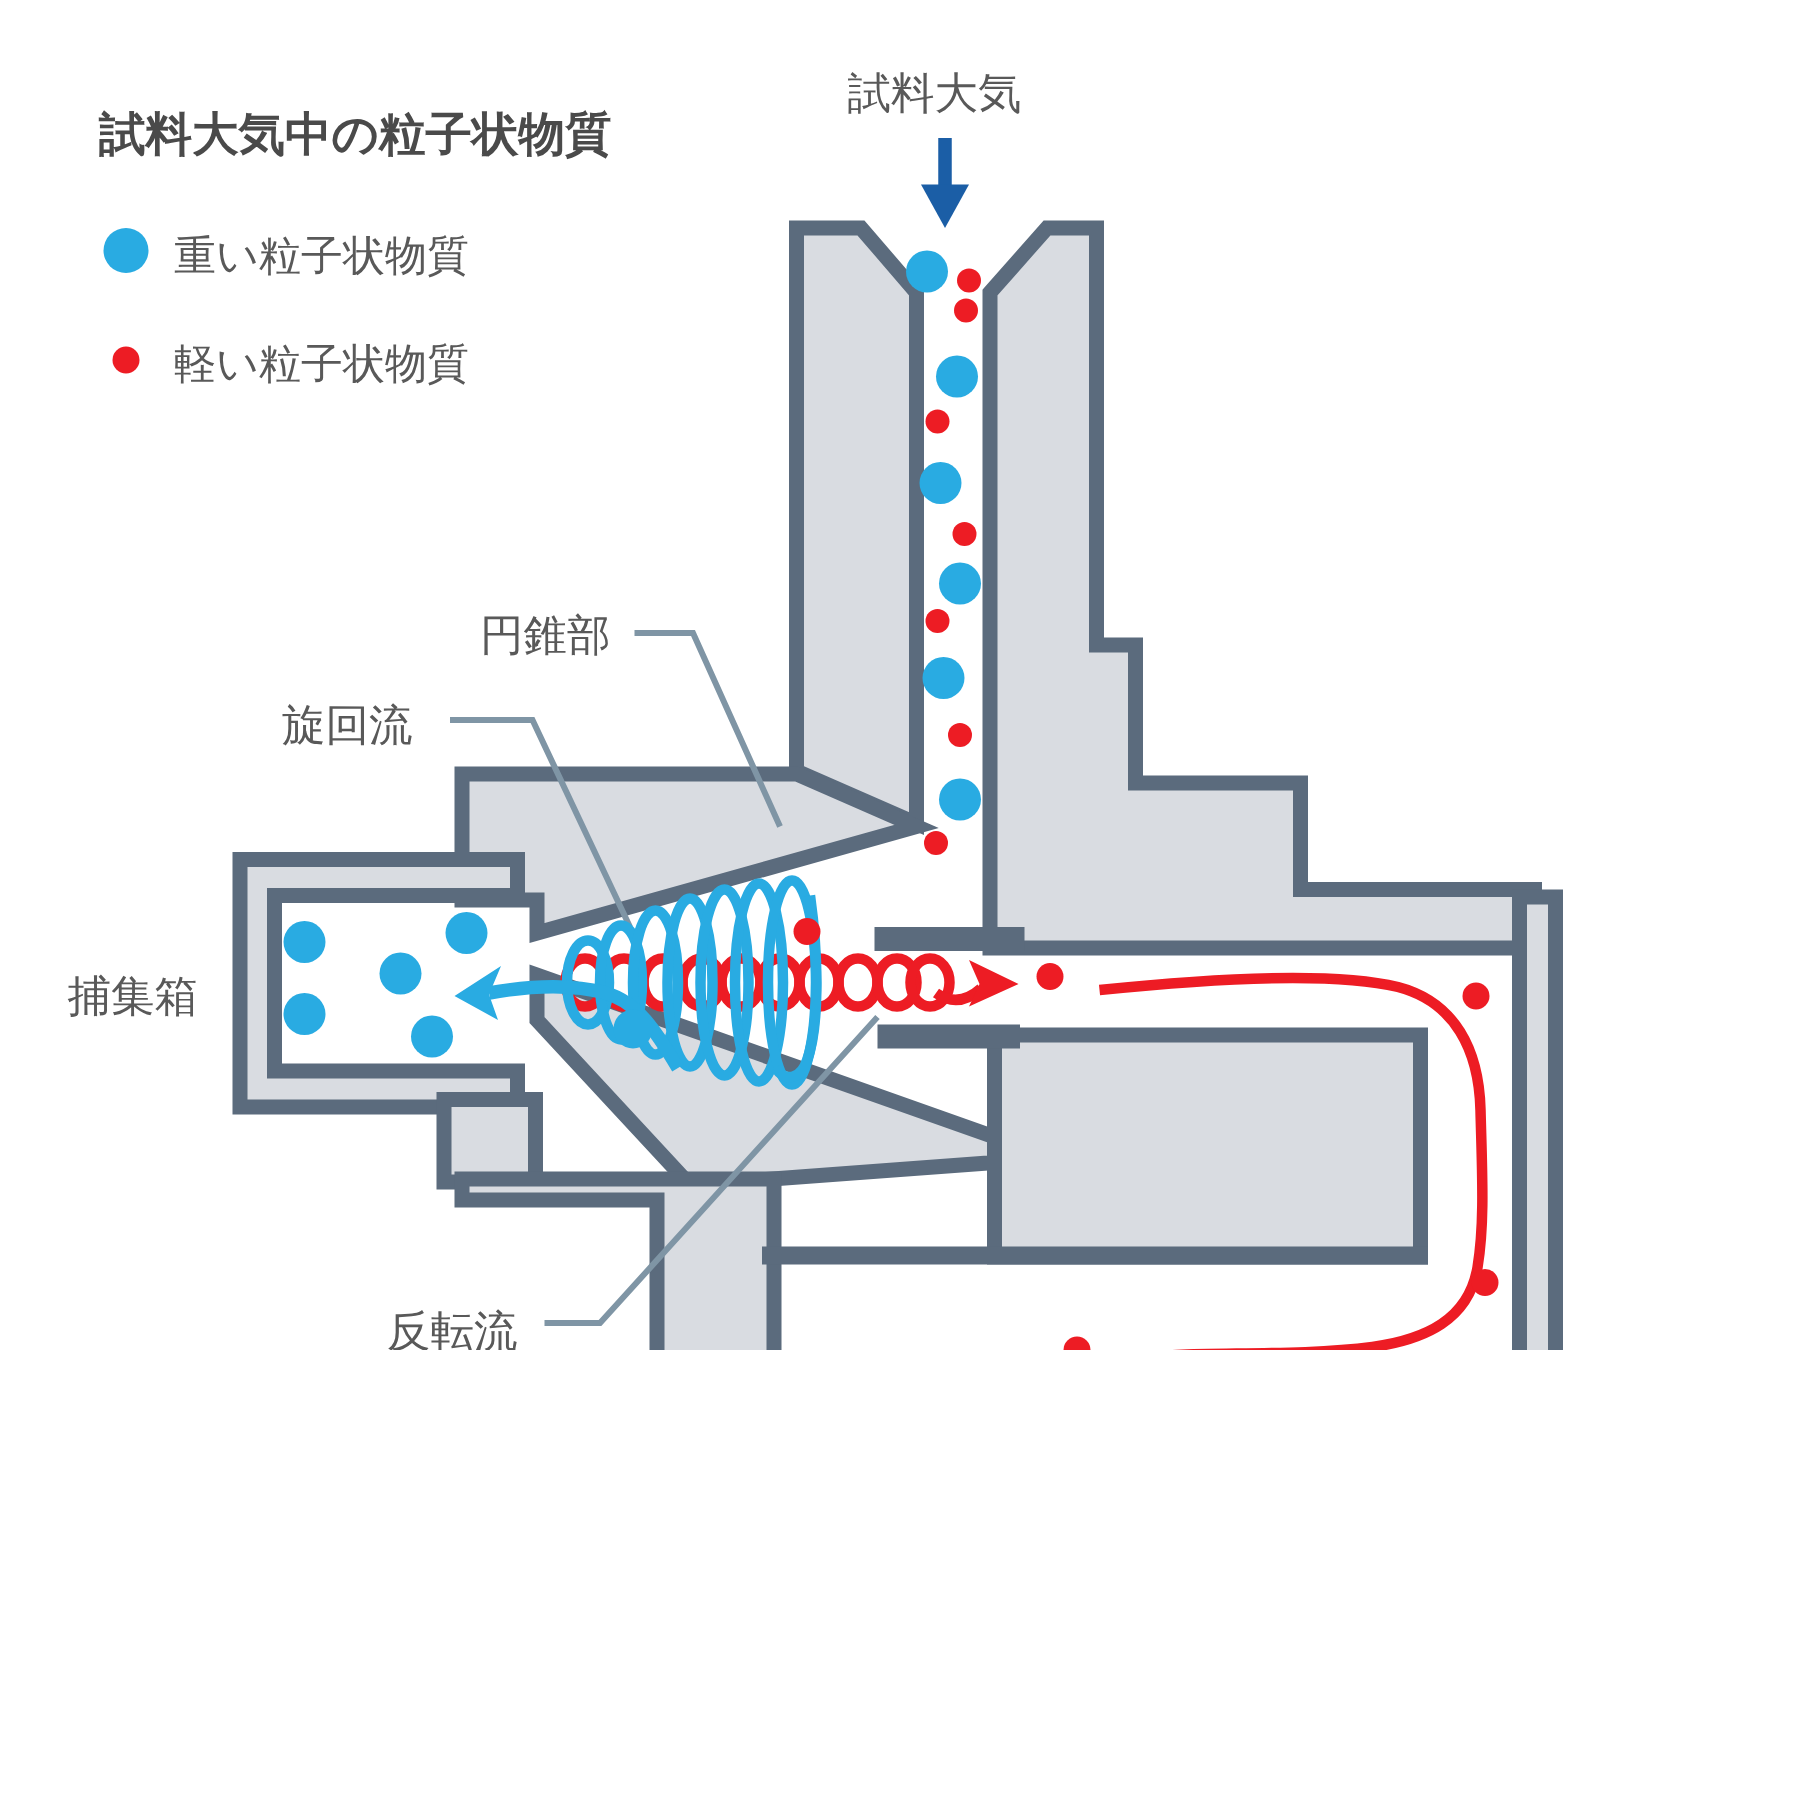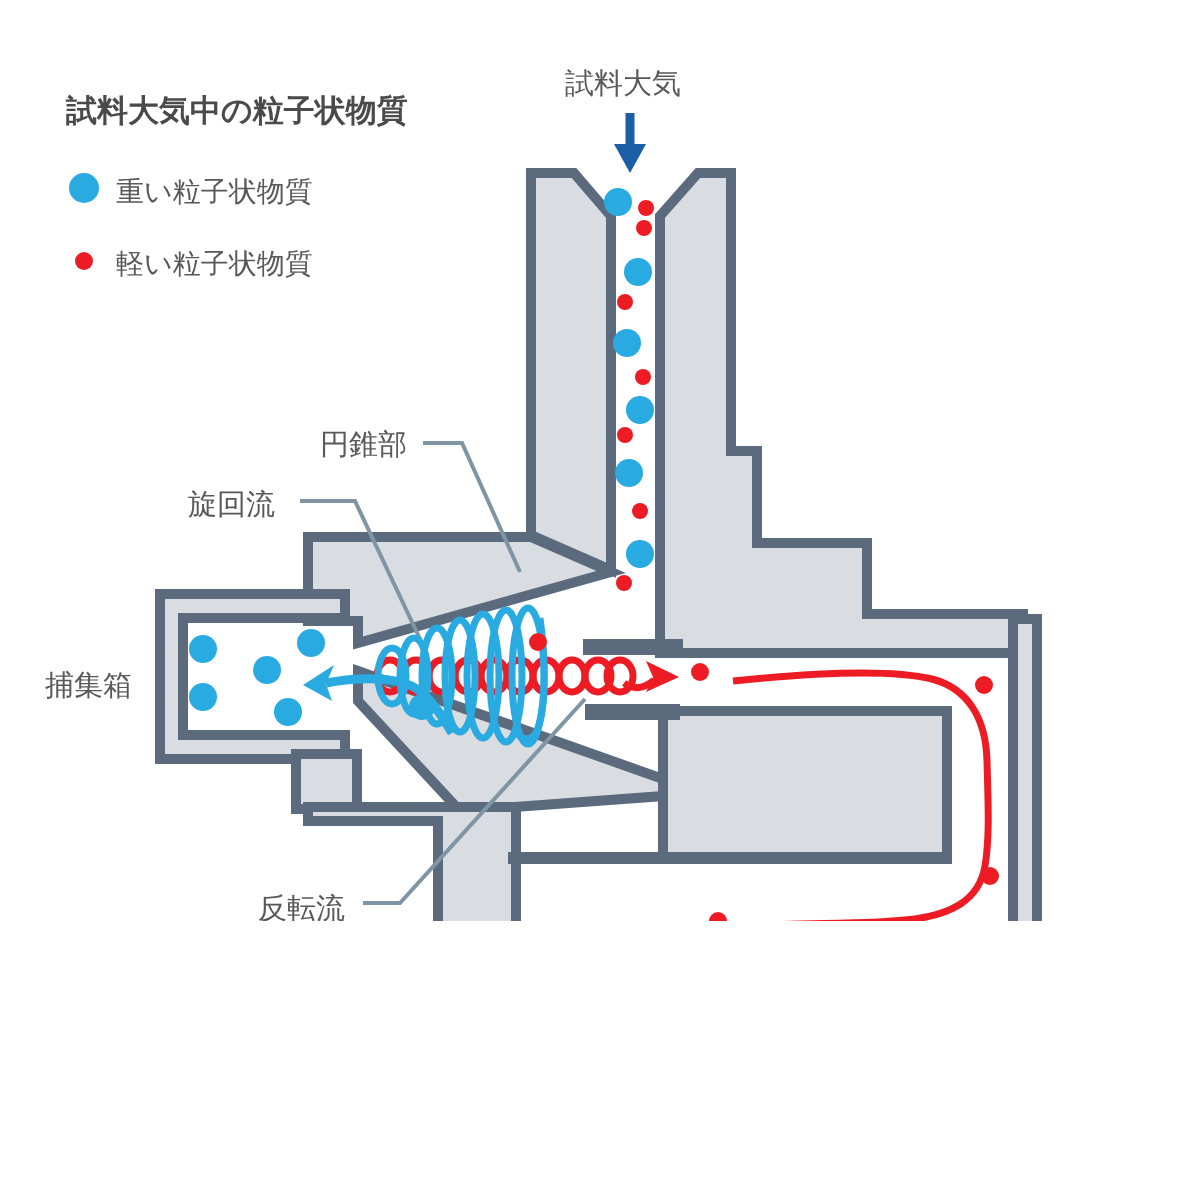--- a/index.html
+++ b/index.html
@@ -1,17 +1,17 @@
 <!DOCTYPE html>
 <html><head>
 <meta charset="utf-8">
 <style>
   html,body{margin:0;padding:0;background:#ffffff;}
   body{font-family:"DejaVu Sans","Liberation Sans",sans-serif;}
-  .stage{position:relative;width:1200px;height:900px;background:#fff;overflow:hidden;margin-top:21px;}
+  .stage{position:relative;width:1200px;height:900px;background:#fff;overflow:hidden;}
   svg{display:block;}
   .wall{fill:#d9dce1;stroke:#5b6b7d;stroke-width:10;stroke-linejoin:miter;}
   .darkbar{fill:#5b6b7d;stroke:none;}
   .leader{fill:none;stroke:#7f95a5;stroke-width:4;}
   .bluespiral{fill:none;stroke:#29abe2;stroke-width:7;}
   .redline{fill:none;stroke:#ed1c24;stroke-width:7;}
   .bluearrow{fill:none;stroke:#29abe2;stroke-width:9;}
   .inletarrow{fill:none;stroke:#1b5ea6;stroke-width:9;}
   .t-title{font-size:31px;font-weight:bold;fill:#4a4a4a;}
   .t-label{font-size:29px;fill:#595959;}

